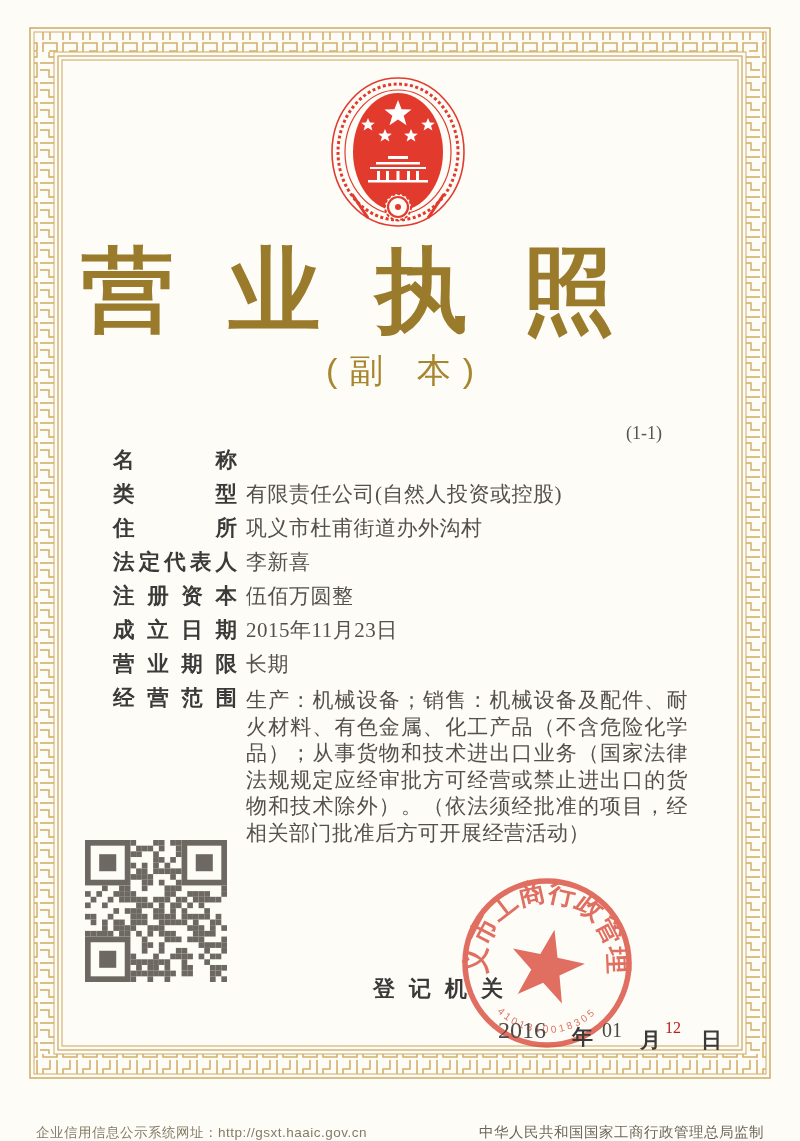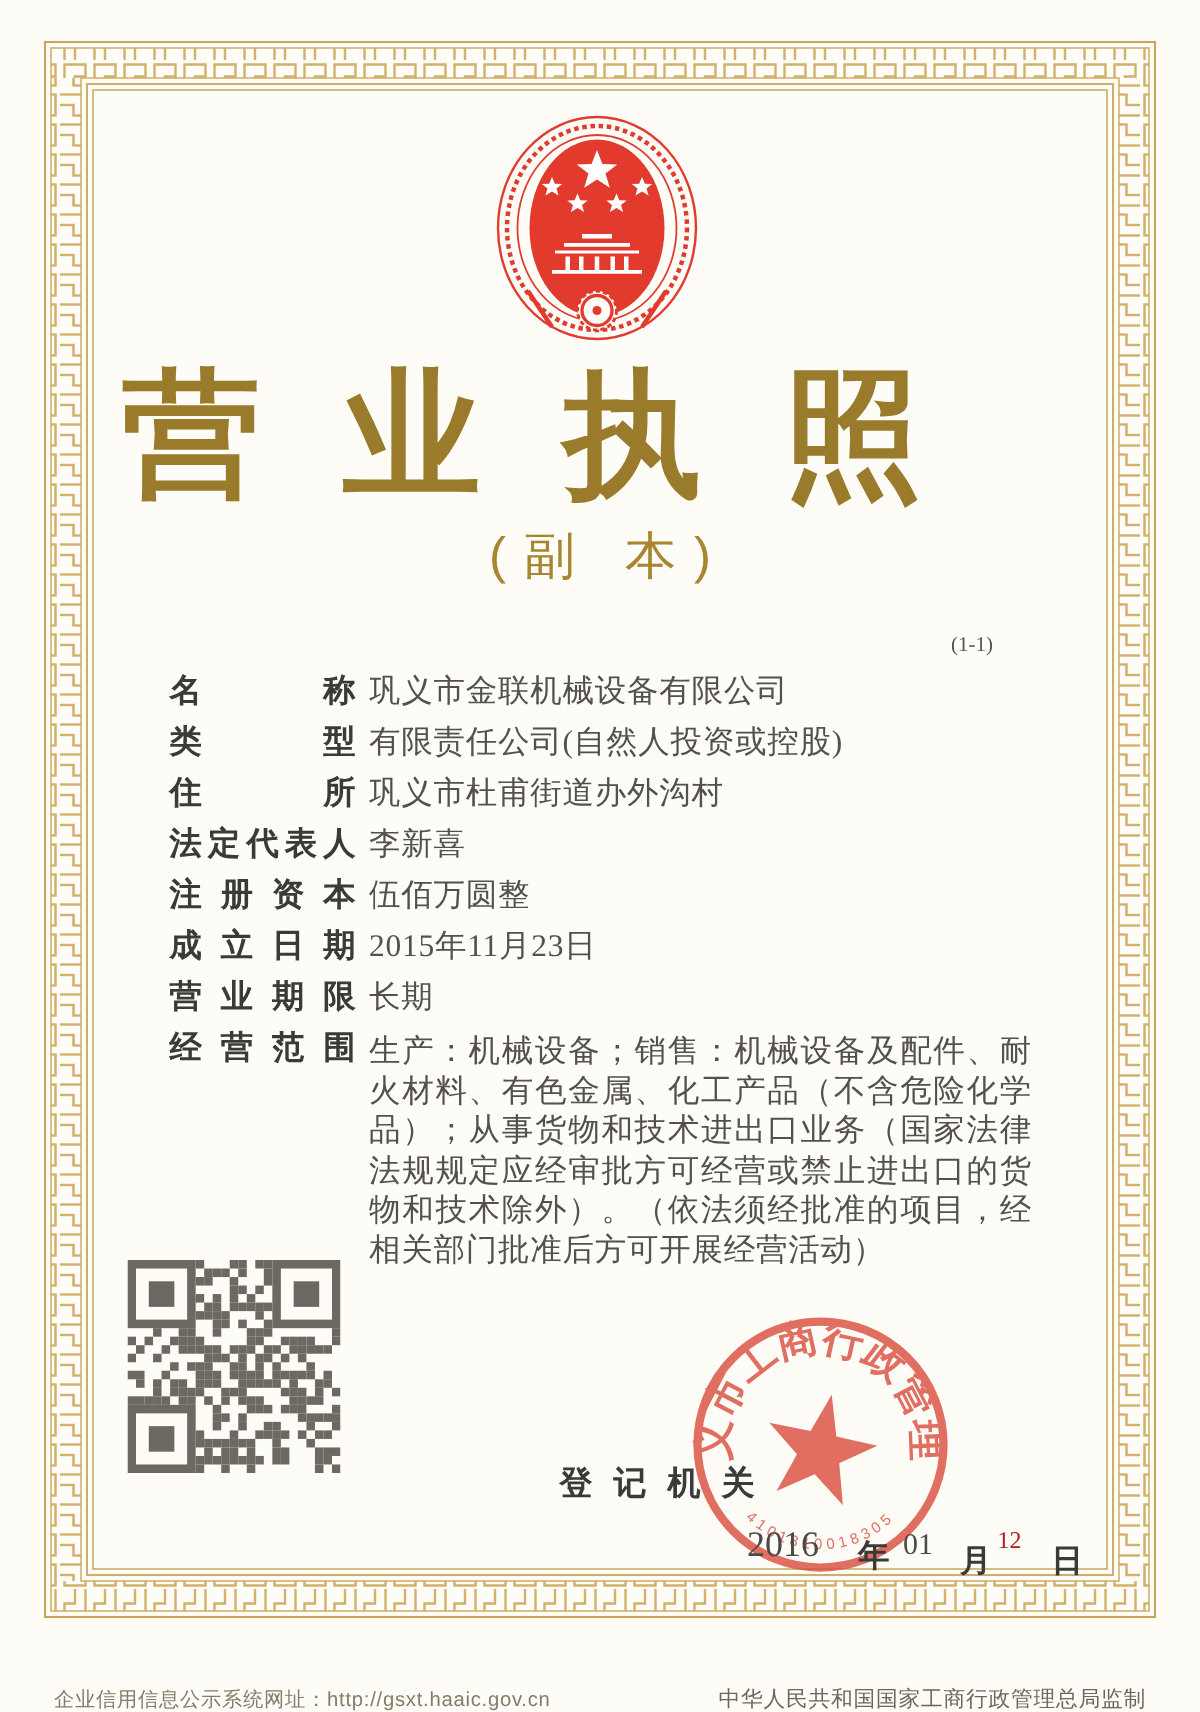--- a/index.html
+++ b/index.html
@@ -5,21 +5,21 @@
   html,body{margin:0;padding:0;}
   body{width:800px;height:1141px;background:#fff;font-family:"Liberation Sans",sans-serif;position:relative;overflow:hidden;}
   .page{position:absolute;inset:0;background:#fdfcf7;}
   .frame-svg{position:absolute;left:0;top:0;}
   .emblem{position:absolute;left:328px;top:76px;}
   .title{position:absolute;left:0;top:240px;width:696px;text-align:center;font-size:92px;font-weight:bold;color:#9a7b2c;letter-spacing:55px;text-indent:55px;line-height:100px;white-space:nowrap;}
   .subtitle{position:absolute;left:0;top:348px;width:800px;text-align:center;font-size:34px;color:#a8862f;letter-spacing:12px;text-indent:12px;}
   .code-row{position:absolute;top:399px;right:110px;white-space:nowrap;}
   .code-label{font-size:18px;font-weight:bold;color:#4a4743;letter-spacing:1px;}
   .code-value{font-size:18px;font-family:"Liberation Serif",serif;color:#57534e;margin-left:6px;letter-spacing:1px;}
-  .page-count{position:absolute;top:423px;right:138px;font-size:14px;font-family:"Liberation Serif",serif;color:#57534e;}
+  .page-count{position:absolute;top:423px;right:138px;font-size:18px;font-family:"Liberation Serif",serif;color:#57534e;}
   .fields{position:absolute;left:113px;top:449px;width:575px;}
   .field-row{display:flex;align-items:flex-start;margin-bottom:11px;}
   .field-label{width:124px;flex:0 0 124px;font-size:21.5px;font-weight:bold;color:#3c3a38;line-height:23px;margin-right:9px;}
   .justified{display:flex;justify-content:space-between;}
   .field-value{flex:1;font-size:21px;font-family:"Liberation Serif",serif;color:#54504c;line-height:23px;letter-spacing:0.5px;}
   .field-row.scope .field-value{line-height:26.5px;text-align:justify;}
   .qr{position:absolute;left:85px;top:840px;}
   .reg-label{position:absolute;left:373px;top:935px;font-size:22px;font-weight:bold;color:#3c3a38;letter-spacing:14px;white-space:nowrap;margin-top:39px;}
   .stamp{position:absolute;left:457px;top:873px;opacity:0.88;}
   .date-row{position:absolute;left:0;top:0;width:800px;height:1141px;pointer-events:none;}
@@ -101,21 +101,20 @@
   <div class="subtitle">(副 本)</div>
 
   <div class="page-count">(1-1)</div>
 
   <div class="fields">
     <div class="field-row">
       <span class="field-label justified">
           <span>名</span>
           <span>称</span>
         </span>
-      <span class="field-value">巩义市金联机械设备有限公司</span>
     </div>
     <div class="field-row">
       <span class="field-label justified">
           <span>类</span>
           <span>型</span>
         </span>
       <span class="field-value">有限责任公司(自然人投资或控股)</span>
     </div>
     <div class="field-row">
       <span class="field-label justified">

